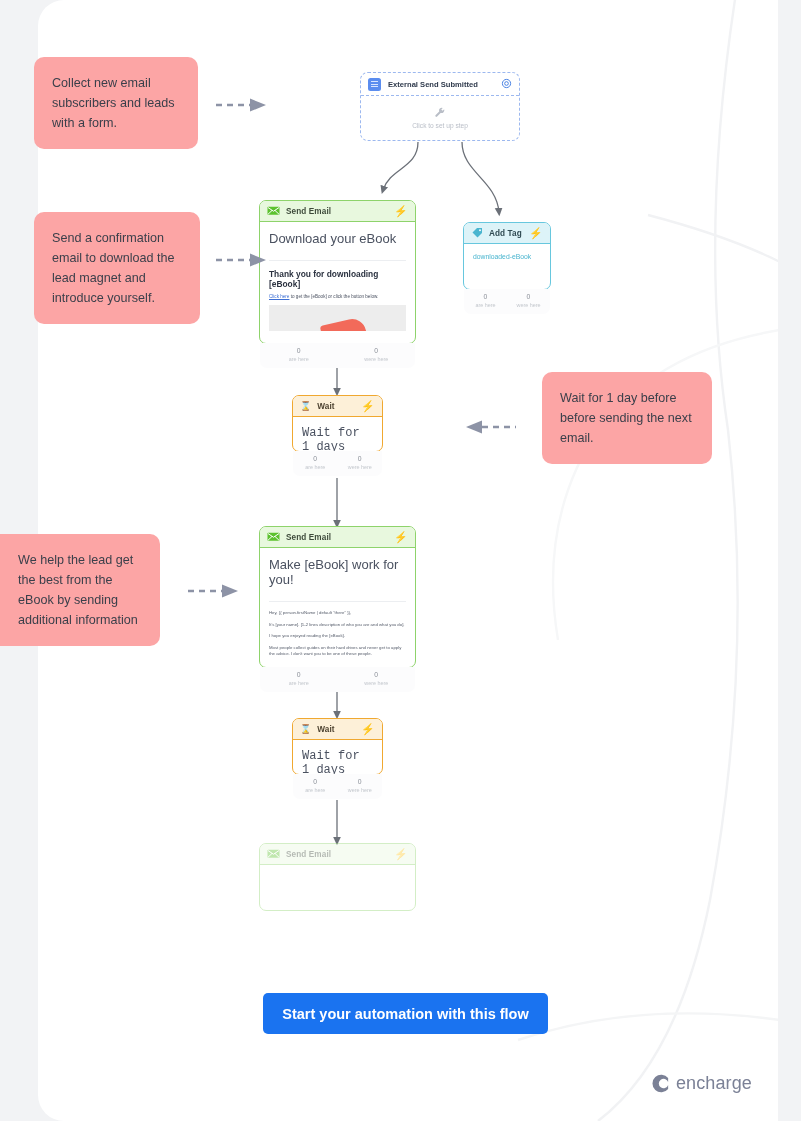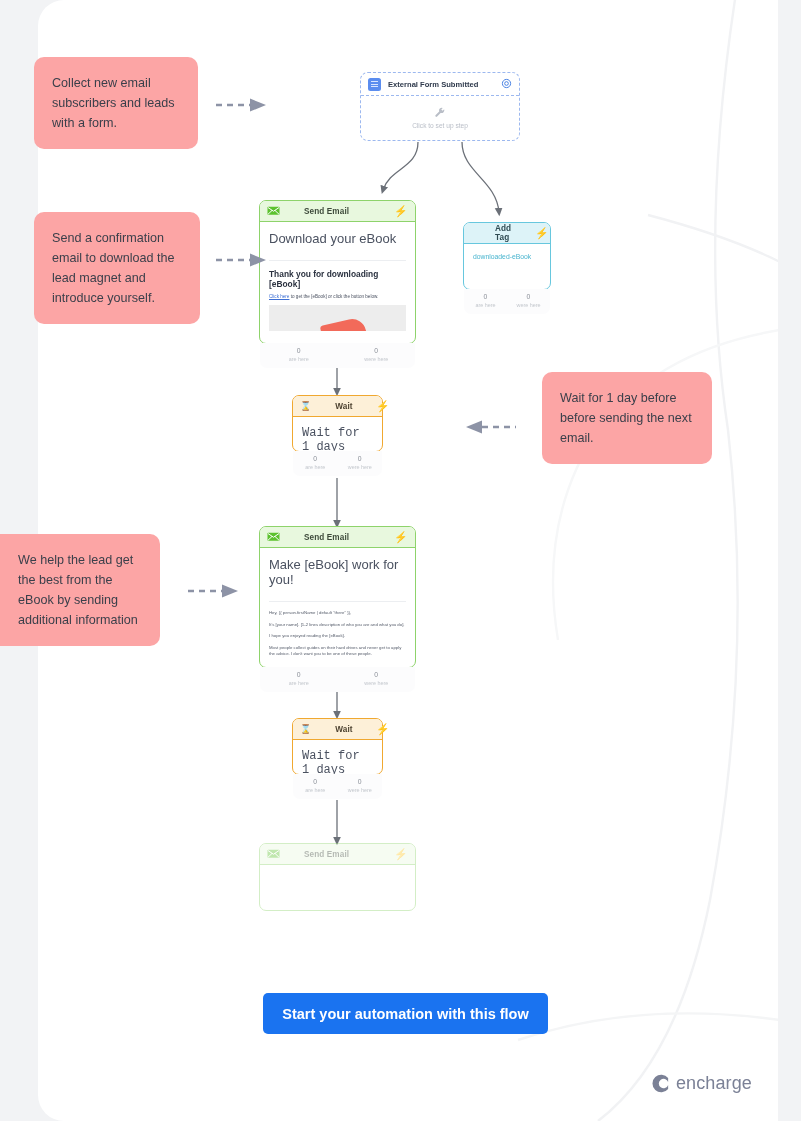--- a/index.html
+++ b/index.html
@@ -30,21 +30,21 @@
     position: absolute;
     background: #fff;
     border-radius: 7px;
     z-index: 6;
   }
   .node-head {
     display: flex; align-items: center;
     height: 21px;
     padding: 0 7px;
     border-radius: 6px 6px 0 0;
-    gap: 24px;
+    gap: 6px;
   }
   .node-head .title {
     font-size: 8.2px; font-weight: bold; letter-spacing: .1px;
     flex: 1;
   }
   .node-body { padding: 9px 9px 0 9px; }
   .node-stats {
     position: absolute; left: 0; right: 0; top: 100%;
     display: flex;
     background: #fcfcfd;
@@ -193,21 +193,21 @@
   <div class="edge-label" style="left:316px; top:361px;">On delivered</div>
   <div class="edge-label" style="left:316px; top:685px;">On delivered</div>
 
   <div id="trigger" class="node">
     <div class="trg-head">
       <span class="form-icon">
           <i></i>
           <i></i>
           <i></i>
         </span>
-      <span class="trg-title">External Form Submitted</span>
+      <span class="trg-title">External Send Submitted</span>
       <span>
         <svg class="gear-ico" viewBox="0 0 24 24" fill="none" stroke="#3d7ae0" stroke-width="2">
           <circle cx="12" cy="12" r="9"></circle>
             <circle cx="12" cy="12" r="4"></circle>
         </svg>
       </span>
     </div>
     <div class="trg-body">
       <svg width="12" height="12" viewBox="0 0 24 24" fill="#b9bec7">
         <path d="M20.3 4.7a5.5 5.5 0 0 1-7.1 7.1l-7 7a2 2 0 1 1-2.8-2.8l7-7a5.5 5.5 0 0 1 7.1-7.1l-3 3 2.8 2.8 3-3z"></path>

